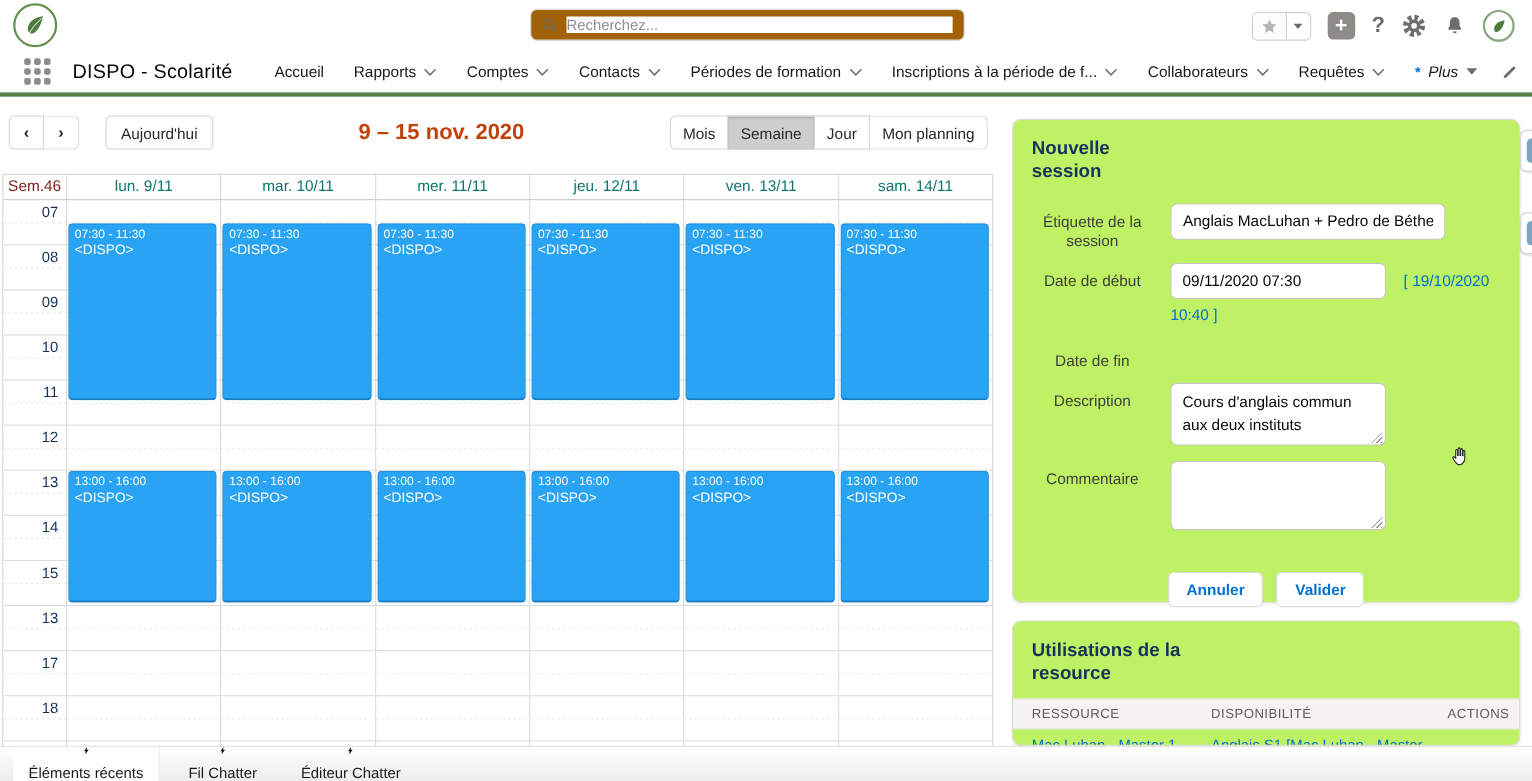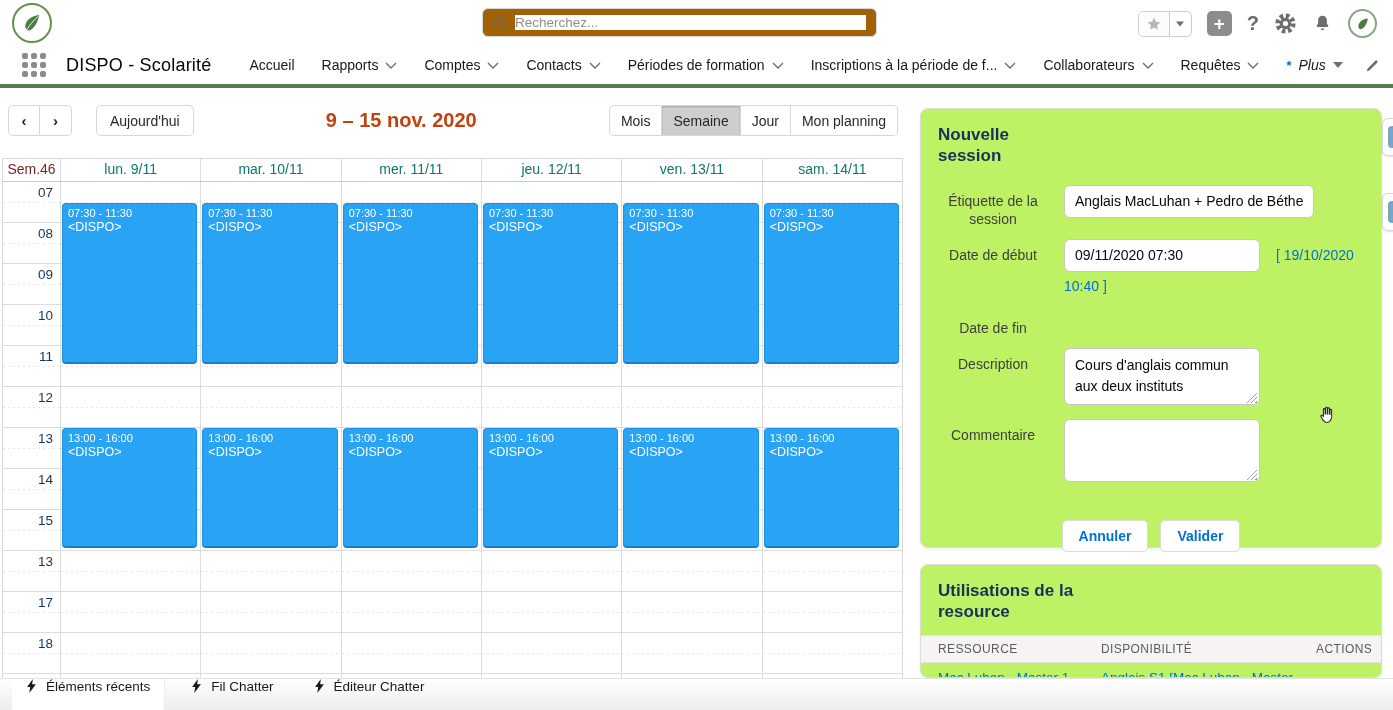--- a/index.html
+++ b/index.html
@@ -113,22 +113,22 @@
 
   
   .edge-tab { position:absolute; left:1382px; width:30px; height:38px; background:#fff; border:1px solid #d8d8d8;
               border-radius:6px; box-shadow:0 1px 2px rgba(0,0,0,.12); cursor:pointer; }
   .edge-tab .sq { width:22px; height:22px; margin:7px 0 0 5px; background:#7aa6c6; border-radius:4px;
                   color:#fff; font-size:14px; font-weight:bold; display:flex; align-items:center; justify-content:center; }
 
   
   .footer { position:absolute; left:0; bottom:0; width:100%; height:32px; border-top:1px solid #e2e2e2;
             background:linear-gradient(#ffffff,#ededed); display:flex; align-items:center; }
-  .futil { display:flex; gap:9px; margin-left:12px; font-size:13.5px; color:#181818;
-           padding:0 14px; height:100%; cursor:pointer; }
+  .futil { display:flex; align-items:center; gap:9px; margin-left:12px; font-size:13.5px; color:#181818;
+           padding:0 14px; height:100%; cursor:pointer;flex-direction:column; }
   .futil:first-child { background:#fff; border-right:1px solid #ececec; }
 
   .cursor-hand { position:absolute; left:1316px; top:402px; pointer-events:none; }
 </style>
 </head>
 <body>
 
 <div class="topbar">
   <div class="logo-circle">
     <svg width="26" height="26" viewBox="0 0 24 24">

